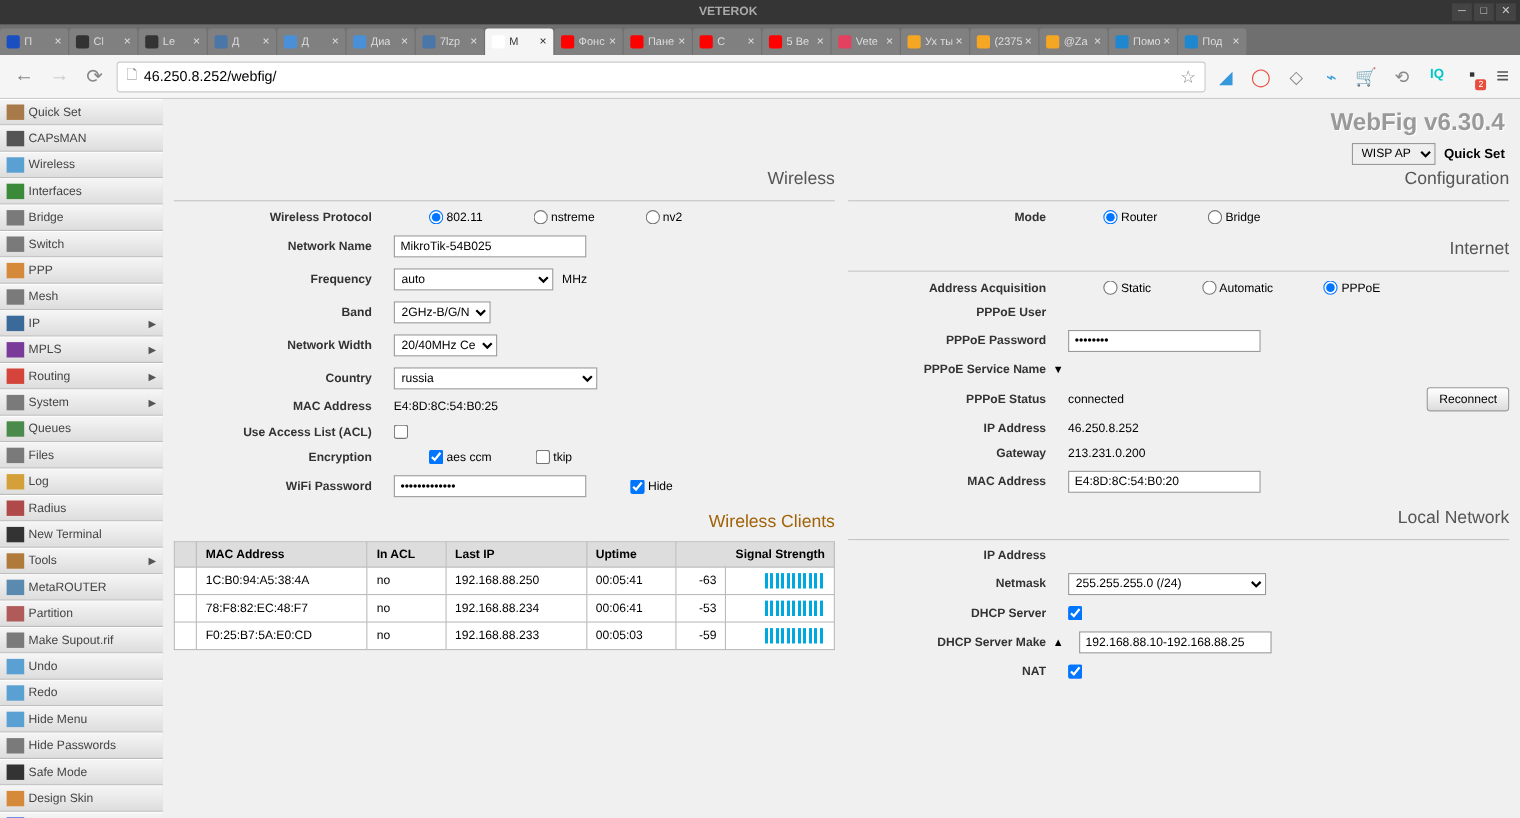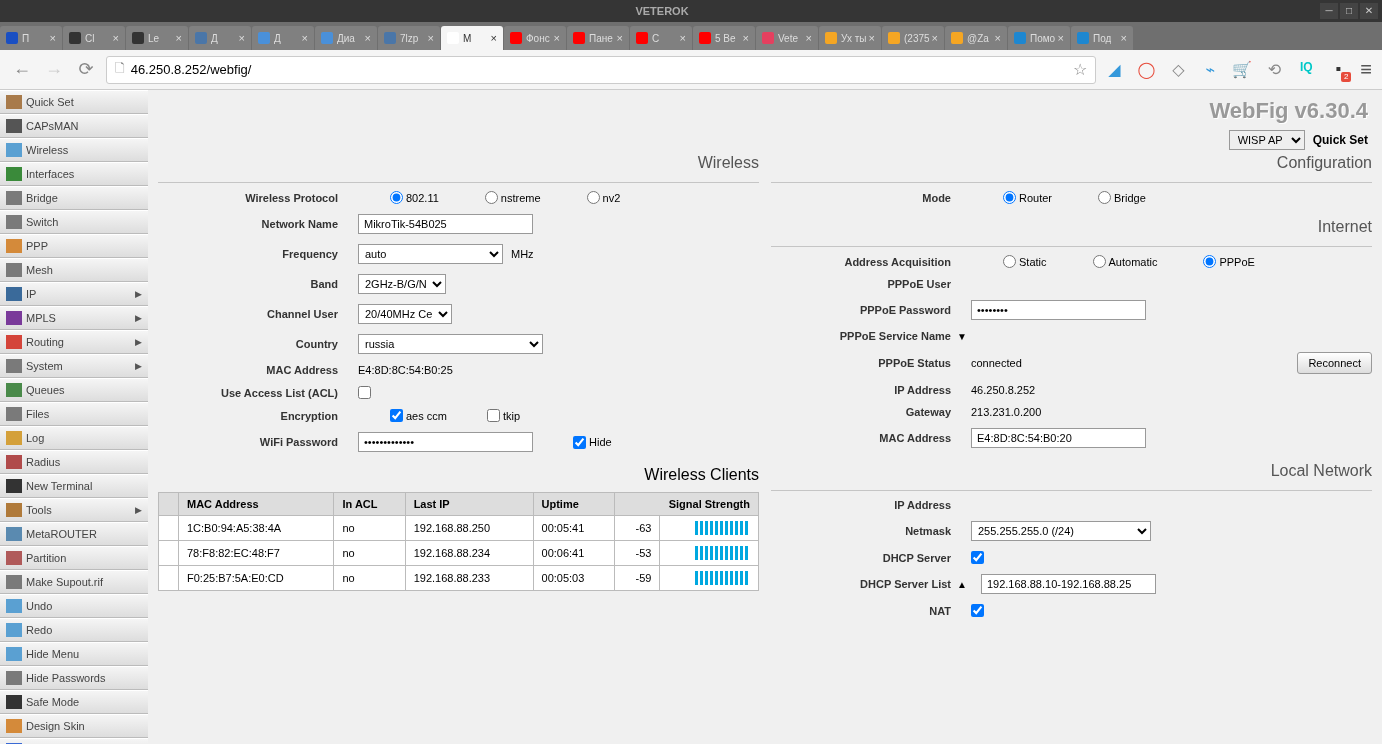--- a/index.html
+++ b/index.html
@@ -50,21 +50,21 @@
 .form-label { width: 200px; text-align: right; padding-right: 20px; font-size: 11px; font-weight: bold; color: #333; }
 .form-control { flex: 1; display: flex; align-items: center; gap: 8px; font-size: 11px; }
 .form-control input[type=text], .form-control input[type=password] { border: 1px solid #999; padding: 3px 5px; font-size: 11px; width: 175px; background:#fff;}
 .form-control select { border: 1px solid #999; padding: 2px; font-size: 11px; background:#fff;}
 .form-control label { display: flex; align-items: center; gap: 3px; margin-left: 32px; }
 .radio-group { display: flex; gap: 14px; }
 .unit { font-size: 11px; }
 .expand-arrow { font-size: 10px; cursor: pointer; margin-left:-14px; margin-right:6px;}
 .btn { border: 1px solid #999; background: linear-gradient(#fff,#ddd); padding: 4px 10px; border-radius: 3px; font-size: 11px; cursor: pointer; }
 
-.clients-title { text-align: right; font-size: 16px; color: #000000; padding: 4px 0 8px 0;}
+.clients-title { text-align: right; font-size: 16px; color: #a16207; padding: 4px 0 8px 0;}
 .clients-table { width: 100%; border-collapse: collapse; border: 1px solid #bbb; background:#fff;}
 .clients-table th { background: #ddd; text-align: left; padding: 5px 8px; font-size: 11px; font-weight: bold; border: 1px solid #bbb; }
 .clients-table th.right { text-align:right;}
 .clients-table td { padding: 5px 8px; font-size: 11px; border: 1px solid #bbb; }
 .signal-bar { display:inline-block; width:55px; height:14px; background: repeating-linear-gradient(90deg, #00a8e0 0 3px, transparent 3px 5px); vertical-align:middle;}
 td.right { text-align:right;}
 </style>
 </head>
 <body>
 
@@ -362,21 +362,21 @@
         </div>
 
         <div class="form-row">
           <div class="form-label">Band</div>
           <div class="form-control">
               <select><option>2GHz-B/G/N</option></select>
             </div>
         </div>
 
         <div class="form-row">
-          <div class="form-label">Channel User</div>
+          <div class="form-label">Network Width</div>
           <div class="form-control">
               <select><option>20/40MHz Ce</option></select>
             </div>
         </div>
 
         <div class="form-row">
           <div class="form-label">Country</div>
           <div class="form-control">
               <select style="width:185px"><option>russia</option></select>
             </div>
@@ -564,21 +564,21 @@
         </div>
 
         <div class="form-row">
           <div class="form-label">DHCP Server</div>
           <div class="form-control">
               <input type="checkbox" checked="" style="">
             </div>
         </div>
 
         <div class="form-row">
-          <div class="form-label">DHCP Server List</div>
+          <div class="form-label">DHCP Server Make</div>
           <div class="form-control">
             <span class="expand-arrow">▲</span>
             <input type="text" value="192.168.88.10-192.168.88.25" style="">
           </div>
         </div>
 
         <div class="form-row">
           <div class="form-label">NAT</div>
           <div class="form-control">
               <input type="checkbox" checked="" style="">

